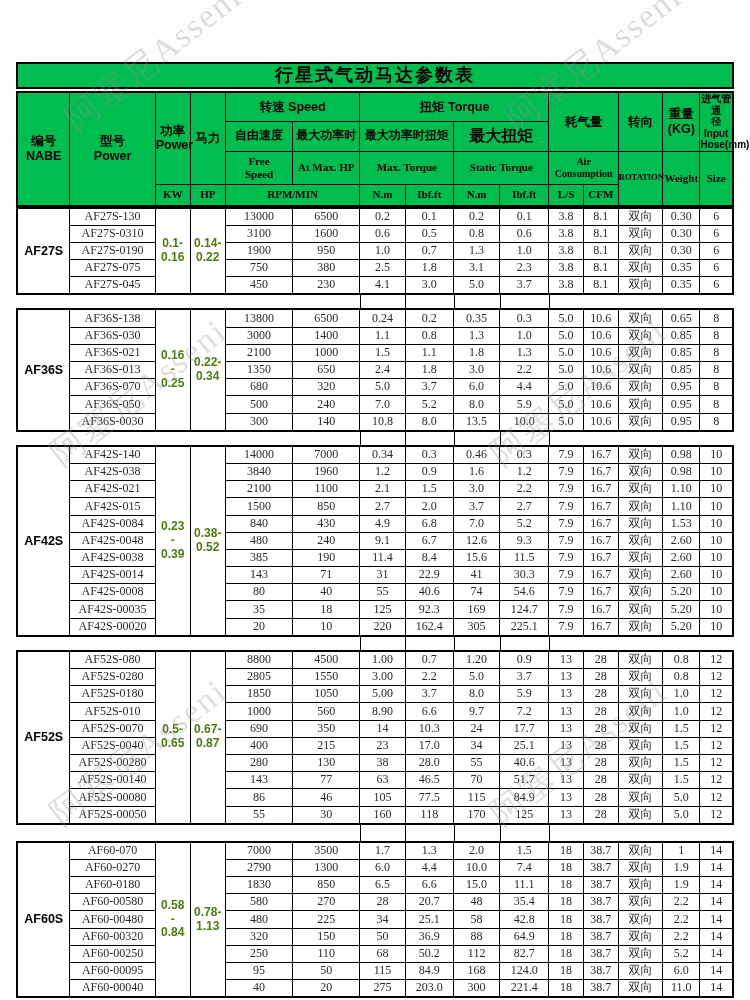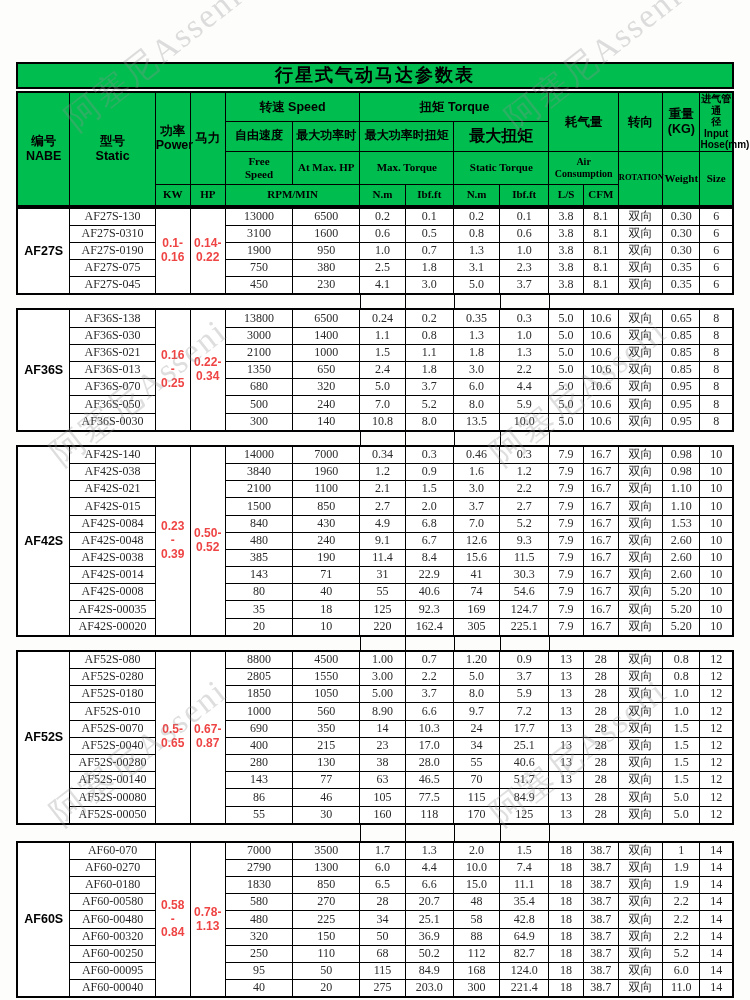--- a/index.html
+++ b/index.html
@@ -27,21 +27,21 @@
   .head-table td.en-sm{font-size:10px;font-family:"Liberation Serif",serif;margin-top:26px;}
   .head-table td.rot{font-size:8.5px;font-family:"Liberation Serif",serif;letter-spacing:0;}
   .head-table td.hose{font-size:10px;margin-left:21px;}
   
   .grp{border:2px solid #000;background:#fff;}
   .grp td{
     border:1px solid #000;text-align:center;vertical-align:middle;
     height:16.2px;font-size:12px;color:#2a2a2a;padding:0;white-space:pre-line;line-height:1.15;
   }
   .grp td.gname{font-weight:bold;color:#000;font-size:12.5px;font-family:"Liberation Sans","DejaVu Sans",sans-serif;}
-  .grp td.range{font-weight:bold;color:#ef4444;font-size:12px;font-family:"Liberation Sans","DejaVu Sans",sans-serif;}
+  .grp td.range{font-weight:bold;color:#4d7c0f;font-size:12px;font-family:"Liberation Sans","DejaVu Sans",sans-serif;}
   .grp td.model{color:#2a2a2a;}
   
   .group-gap{position:relative;height:13px;}
   .group-gap.wide{height:16px;}
   .group-gap .tick{position:absolute;top:0;bottom:0;width:1px;background:#000;}
   
   .wm-layer{position:absolute;inset:0;pointer-events:none;z-index:10;overflow:hidden;}
   .wm{
     position:absolute;white-space:nowrap;font-size:34px;letter-spacing:2px;
     color:rgba(145,145,145,0.30);transform:rotate(-38deg);transform-origin:0 50%;
@@ -81,21 +81,21 @@
         <col style="width:4.9%">
       <col style="width:6.2%">
         <col style="width:5.2%">
         <col style="width:4.6%">
     </colgroup>
     <tbody>
       <tr class="rA">
         <td rowspan="4">编号
 NABE</td>
         <td rowspan="4">型号
-Static</td>
+Power</td>
         <td rowspan="3">功率
 Power</td>
         <td rowspan="3">马力</td>
         <td colspan="2">转速 Speed</td>
         <td colspan="4">扭矩 Torque</td>
         <td colspan="2" rowspan="2">耗气量</td>
         <td rowspan="2">转向</td>
         <td rowspan="2">重量
 (KG)</td>
         <td rowspan="2" class="hose">进气管通
@@ -388,21 +388,21 @@
           <col style="width:5.2%">
           <col style="width:4.6%">
         </colgroup>
         <tbody>
           <tr>
             <td class="gname" rowspan="11">AF42S</td>
             <td class="model">AF42S-140</td>
             <td class="range" rowspan="11">0.23
 -
 0.39</td>
-            <td class="range" rowspan="11">0.50-
+            <td class="range" rowspan="11">0.38-
 0.52</td>
             <td class="val">14000</td>
             <td class="val">7000</td>
             <td class="val">0.34</td>
             <td class="val">0.3</td>
             <td class="val">0.46</td>
             <td class="val">0.3</td>
             <td class="val">7.9</td>
             <td class="val">16.7</td>
             <td class="val">双向</td>

